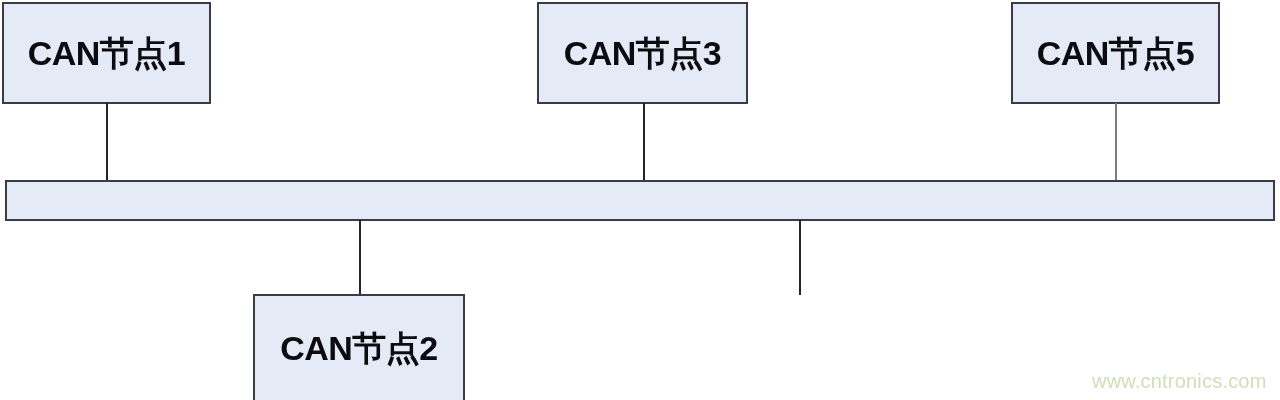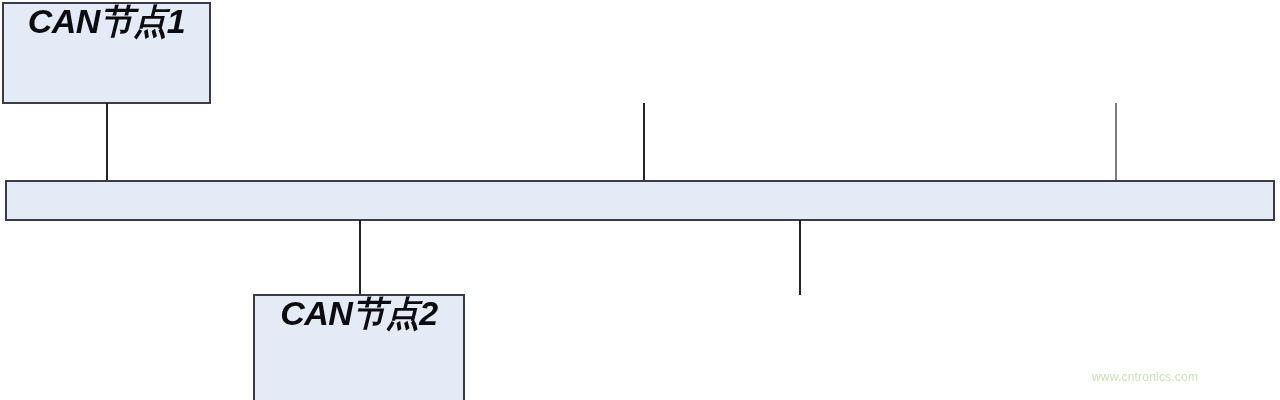--- a/index.html
+++ b/index.html
@@ -16,23 +16,22 @@
     height: 400px;
     background: #ffffff;
     overflow: hidden;
   }
   .node-box {
     position: absolute;
     box-sizing: border-box;
     background: #e4eaf6;
     border: 2px solid #3a3a48;
     display: flex;
-    align-items: flex-start;
+    align-items: center;
     justify-content: center;
-    font-style: italic;
   }
   .node-label {
     font-family: "Liberation Sans", "DejaVu Sans", sans-serif;
     font-weight: bold;
     font-size: 34px;
     line-height: 1;
     color: #0b0b10;
     letter-spacing: -0.5px;
     white-space: nowrap;
   }
@@ -46,21 +45,21 @@
     position: absolute;
     background: #23232e;
     width: 2px;
   }
   .connector.gray {
     background: #7a7a84;
   }
   .watermark {
     position: absolute;
     font-family: "Liberation Sans", "DejaVu Sans", sans-serif;
-    font-size: 12px;
+    font-size: 20px;
     color: #cfe0b6;
     white-space: nowrap;
     letter-spacing: 0.2px;
   }
   
   .n1 { left: 2px;    top: 2px;   width: 209px; height: 102px; }
   .n3 { left: 537px;  top: 2px;   width: 211px; height: 102px; }
   .n5 { left: 1011px; top: 2px;   width: 209px; height: 102px; }
   .n2 { left: 253px;  top: 294px; width: 212px; height: 108px; }
   .n4 { left: 693px;  top: 294px; width: 210px; height: 104px; }
@@ -74,21 +73,27 @@
 </style>
 </head>
 <body>
 
 <div id="canvas">
 
   <div class="node-box n1">
     <span class="node-label">CAN节点1</span>
   </div>
 
+  <div class="node-box n3">
+    <span class="node-label">CAN节点3</span>
+  </div>
 
+  <div class="node-box n5">
+    <span class="node-label">CAN节点5</span>
+  </div>
 
   <div class="connector c1"></div>
   <div class="connector c3"></div>
   <div class="connector c5 gray"></div>
 
   <div class="bus-bar bus">
     <span></span>
   </div>
 
   <div class="connector c2"></div>

